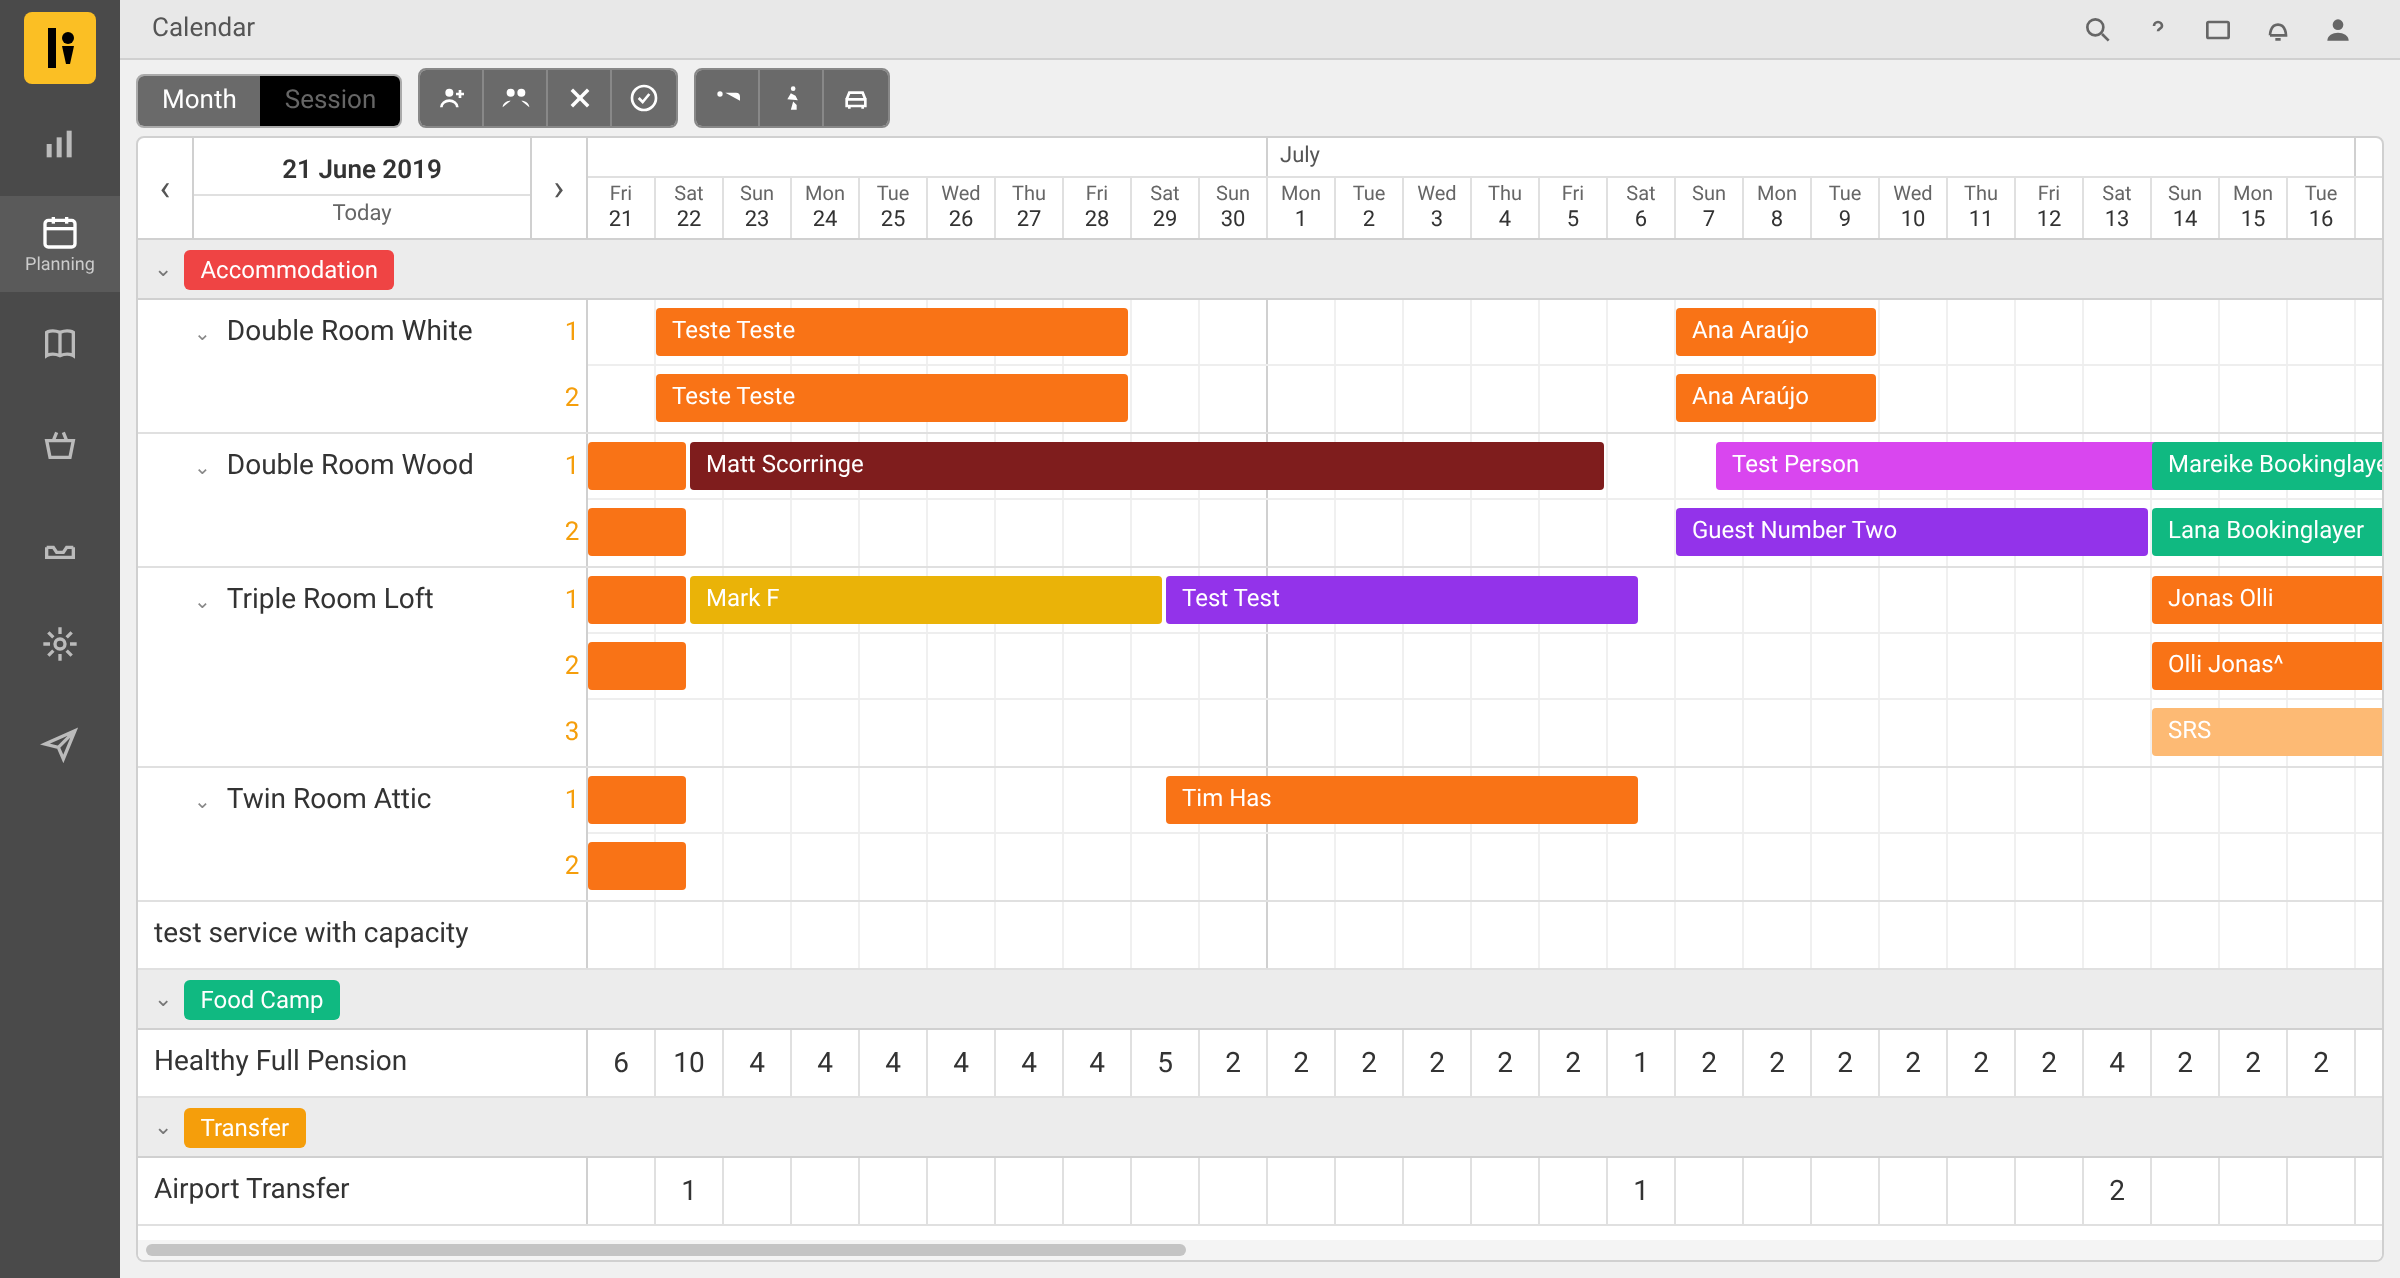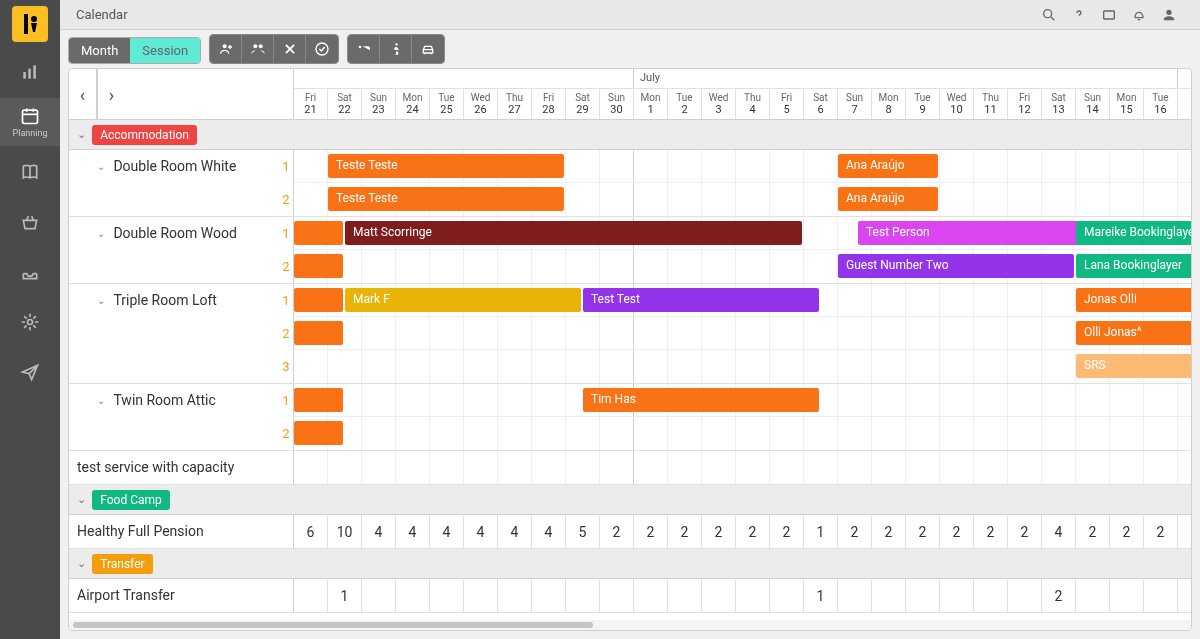--- a/index.html
+++ b/index.html
@@ -11,21 +11,21 @@
 .nav-item.active { background: #5a5a5a; color: #fff; }
 .nav-item svg { width: 20px; height: 20px; }
 .nav-item .lbl { font-size: 9px; color: #ccc; }
 .main { flex: 1; display: flex; flex-direction: column; overflow: hidden; }
 .topbar { height: 30px; background: #e8e8e8; display: flex; align-items: center; padding: 0 16px; border-bottom: 1px solid #d0d0d0; }
 .topbar .title { font-size: 13px; color: #555; }
 .topbar .spacer { flex: 1; }
 .topbar .icon-btn { width: 30px; height: 30px; display: flex; align-items: center; justify-content: center; color: #666; cursor: pointer; }
 .toolbar { height: 38px; display: flex; align-items: flex-end; padding: 4px 8px; gap: 8px; }
 .seg { display: flex; border: 1px solid #aaa; border-radius: 4px; overflow: hidden; background: #fff; }
-.seg button { border: none; padding: 5px 12px; font-size: 13px; background: #5eead4; color: #666; cursor: pointer; }
+.seg button { border: none; padding: 5px 12px; font-size: 13px; background: #000000; color: #666; cursor: pointer; }
 .seg button.active { background: #6a6a6a; color: #fff; }
 .btngroup { display: flex; border: 1px solid #888; border-radius: 4px; overflow: hidden; }
 .btngroup .ib { width: 32px; height: 28px; background: #6a6a6a; color: #fff; display: flex; align-items: center; justify-content: center; border-right: 1px solid #888; cursor: pointer; }
 .btngroup .ib:last-child { border-right: none; }
 .content { flex: 1; padding: 0 8px 8px 8px; overflow: hidden; }
 .calwrap { background: #fff; border: 1px solid #d0d0d0; border-radius: 4px; overflow: hidden; height: 100%; display: flex; flex-direction: column; }
 .headrow { display: flex; border-bottom: 1px solid #d0d0d0; flex-shrink: 0; }
 .navcell { width: 225px; display: flex; border-right: 1px solid #d0d0d0; }
 .arrow { width: 28px; display: flex; align-items: center; justify-content: center; border-right: 1px solid #d0d0d0; cursor: pointer; color: #555; font-size: 18px; }
 .arrow.r { border-right: none; border-left: 1px solid #d0d0d0; }
@@ -200,20 +200,24 @@
           </svg>
         </div>
     </div>
   </div>
 
   <div class="content">
     <div class="calwrap">
       <div class="headrow">
         <div class="navcell">
           <div class="arrow">‹</div>
+          <div class="datelbl">
+            <div class="d1">21 June 2019</div>
+            <div class="d2">Today</div>
+          </div>
           <div class="arrow r">›</div>
         </div>
         <div class="gridhead">
           <div class="monthrow" id="monthrow">
               <div class="monthseg" style="width: 340px;"></div>
               <div class="monthseg" style="width: 544px;">July</div>
             </div>
           <div class="dayrow" id="dayrow">
               <div class="daycell">
                 <div class="dow">Fri</div>

